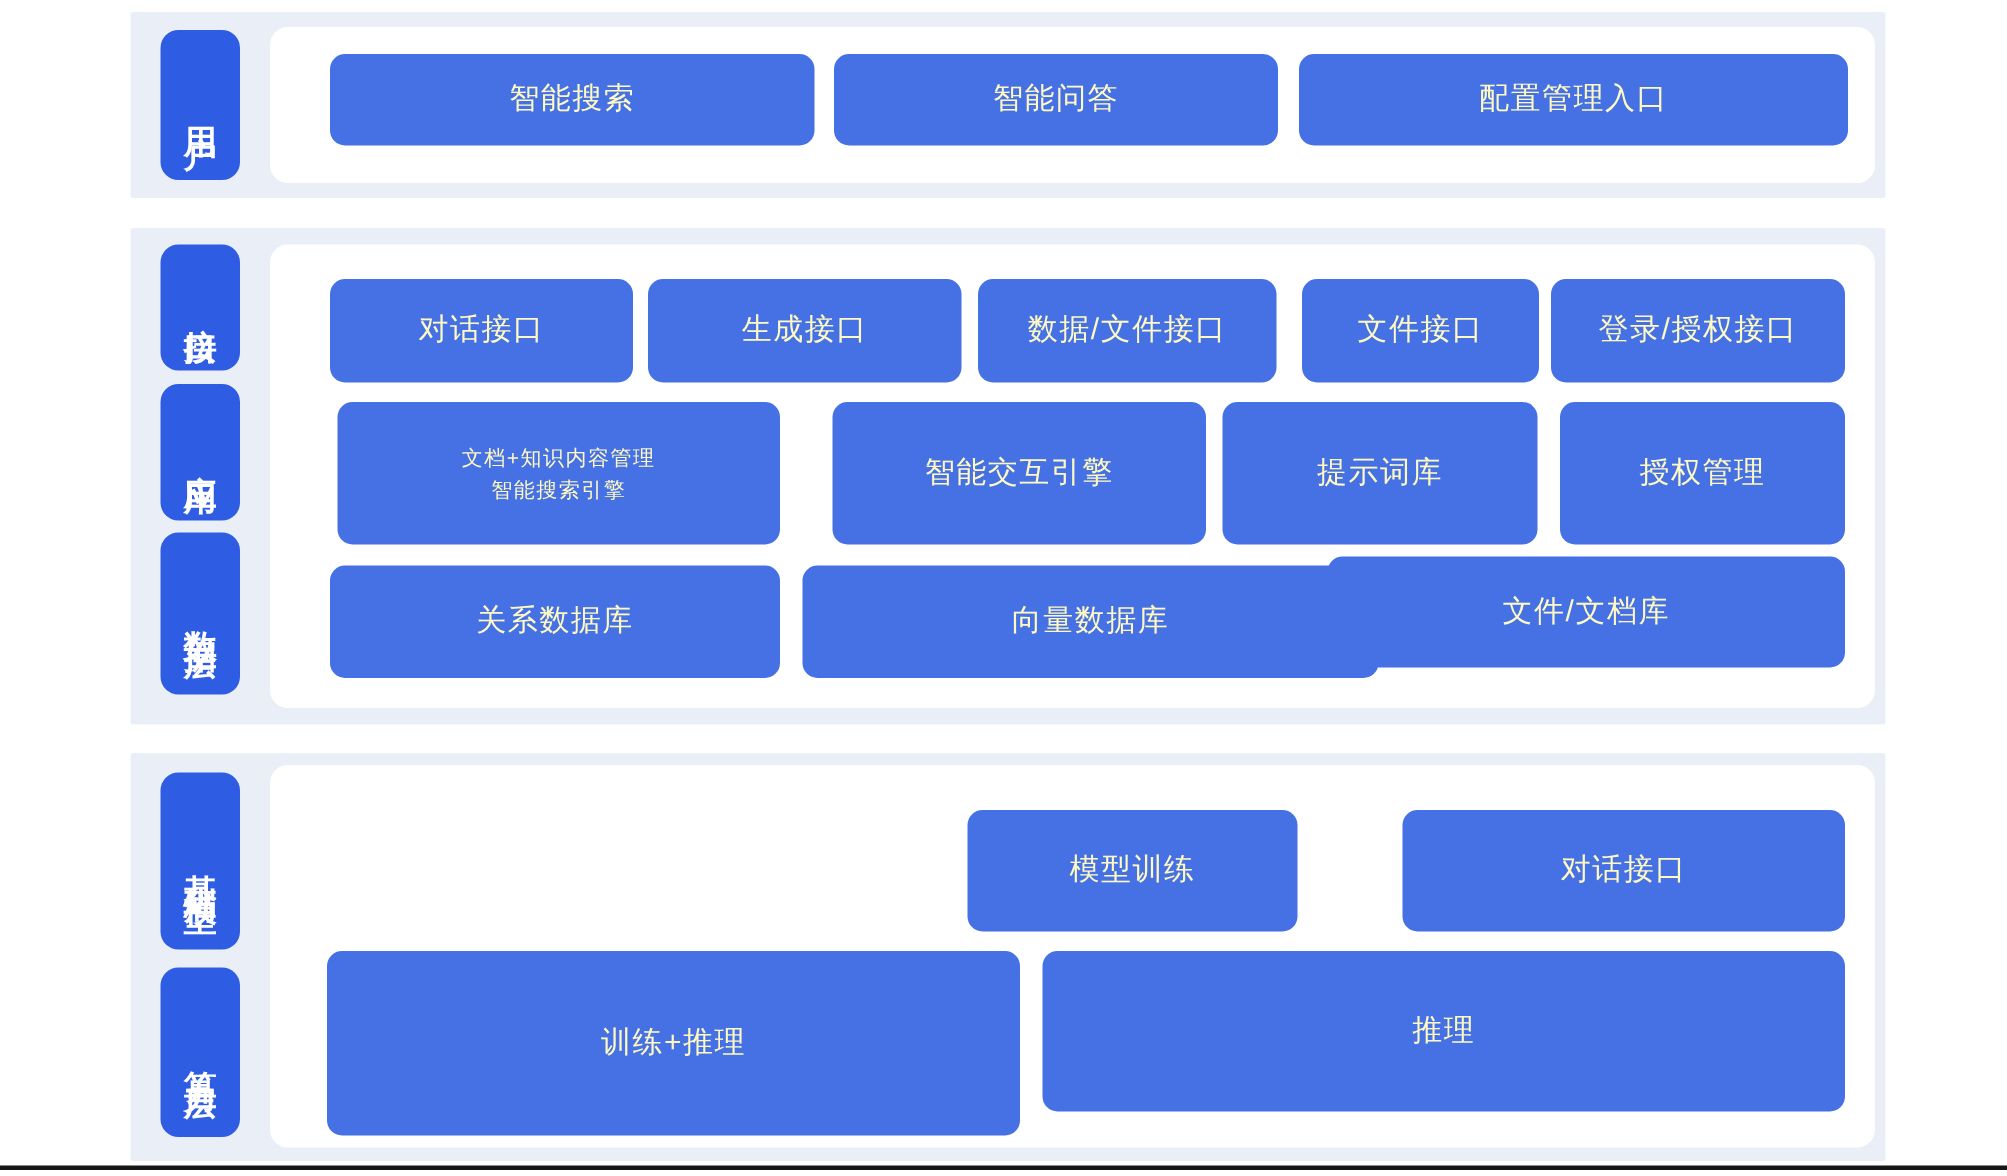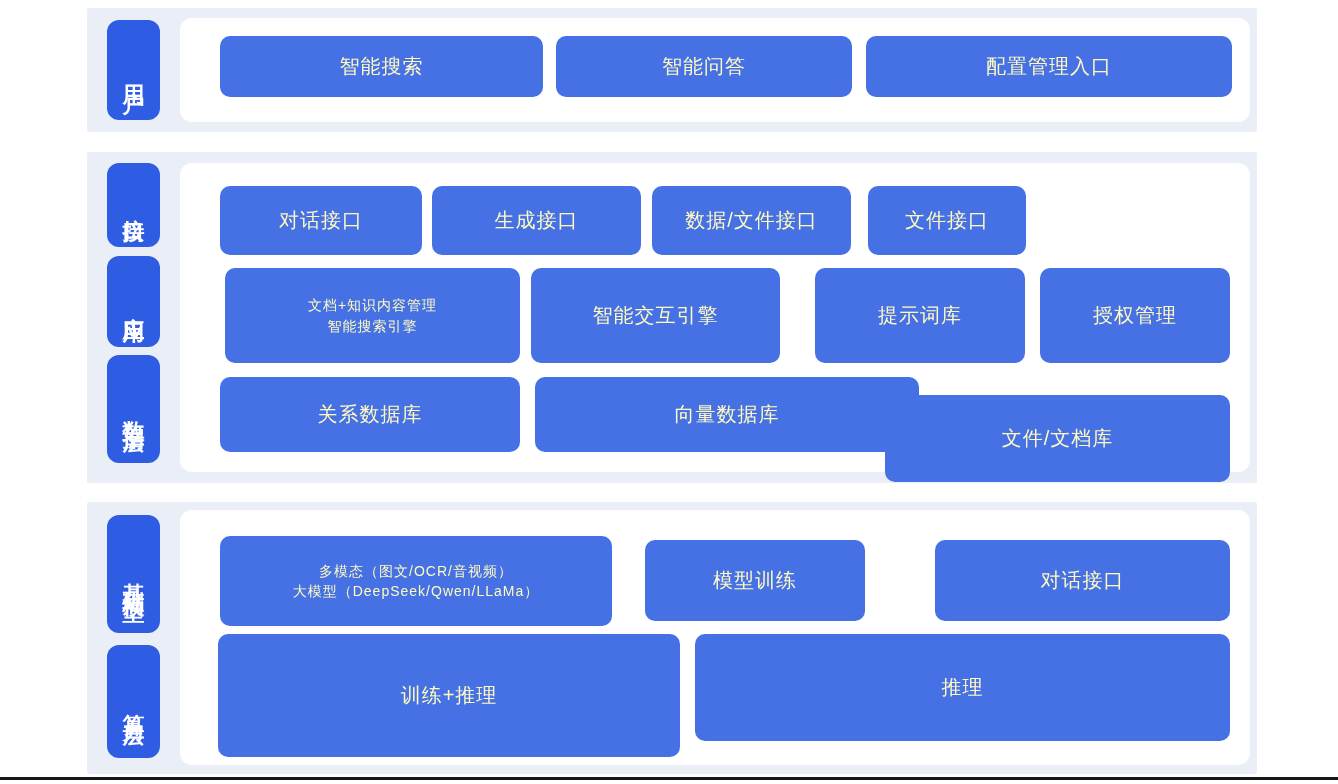--- a/index.html
+++ b/index.html
@@ -58,60 +58,59 @@
       </div>
       <div class="node" style="left:252px;top:23px;width:209px;height:69px">
         <span class="ntext">生成接口</span>
       </div>
       <div class="node" style="left:472px;top:23px;width:199px;height:69px">
         <span class="ntext">数据/文件接口</span>
       </div>
       <div class="node" style="left:688px;top:23px;width:158px;height:69px">
         <span class="ntext">文件接口</span>
       </div>
+      <div class="node" style="left:854px;top:23px;width:196px;height:69px">
+        <span class="ntext">登录/授权接口</span>
+      </div>
 
       <div class="node two-line" style="left:45px;top:105px;width:295px;height:95px">
         <span class="ntext">文档+知识内容管理
 智能搜索引擎</span>
       </div>
-      <div class="node" style="left:351px;top:105px;width:249px;height:95px">
+      <div class="node" style="left:375px;top:105px;width:249px;height:95px">
         <span class="ntext">智能交互引擎</span>
       </div>
       <div class="node" style="left:635px;top:105px;width:210px;height:95px">
         <span class="ntext">提示词库</span>
       </div>
       <div class="node" style="left:860px;top:105px;width:190px;height:95px">
         <span class="ntext">授权管理</span>
       </div>
 
       <div class="node" style="left:40px;top:214px;width:300px;height:75px">
         <span class="ntext">关系数据库</span>
       </div>
       <div class="node" style="left:355px;top:214px;width:384px;height:75px">
         <span class="ntext">向量数据库</span>
       </div>
-      <div class="node" style="left:705px;top:232px;width:345px;height:87px">
+      <div class="node" style="left:705px;top:208px;width:345px;height:74px">
         <span class="ntext">文件/文档库</span>
       </div>
     </div>
   </section>
 
   <section class="layer" style="top:502px;height:272px">
     <div class="vlabel" style="top:13px;height:118px">
       <span class="vtext">基础模型</span>
     </div>
     <div class="vlabel" style="top:143px;height:113px">
       <span class="vtext">算力层</span>
     </div>
     <div class="panel" style="top:8px;height:255px">
 
-      <div class="node two-line" style="left:40px;top:26px;width:392px;height:90px">
-        <span class="ntext">多模态（图文/OCR/音视频）
-大模型（DeepSeek/Qwen/LLaMa）</span>
-      </div>
       <div class="node" style="left:465px;top:30px;width:220px;height:81px">
         <span class="ntext">模型训练</span>
       </div>
       <div class="node" style="left:755px;top:30px;width:295px;height:81px">
         <span class="ntext">对话接口</span>
       </div>
 
       <div class="node" style="left:38px;top:124px;width:462px;height:123px">
         <span class="ntext">训练+推理</span>
       </div>

